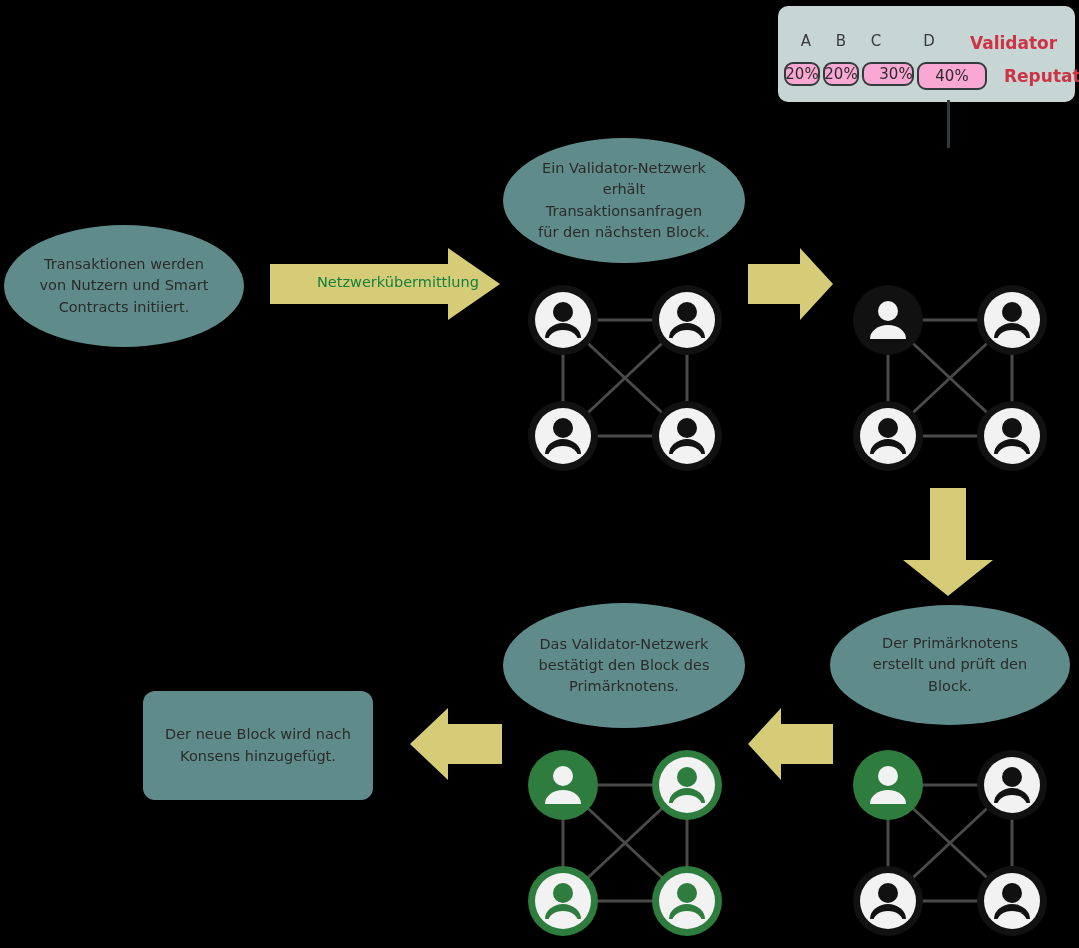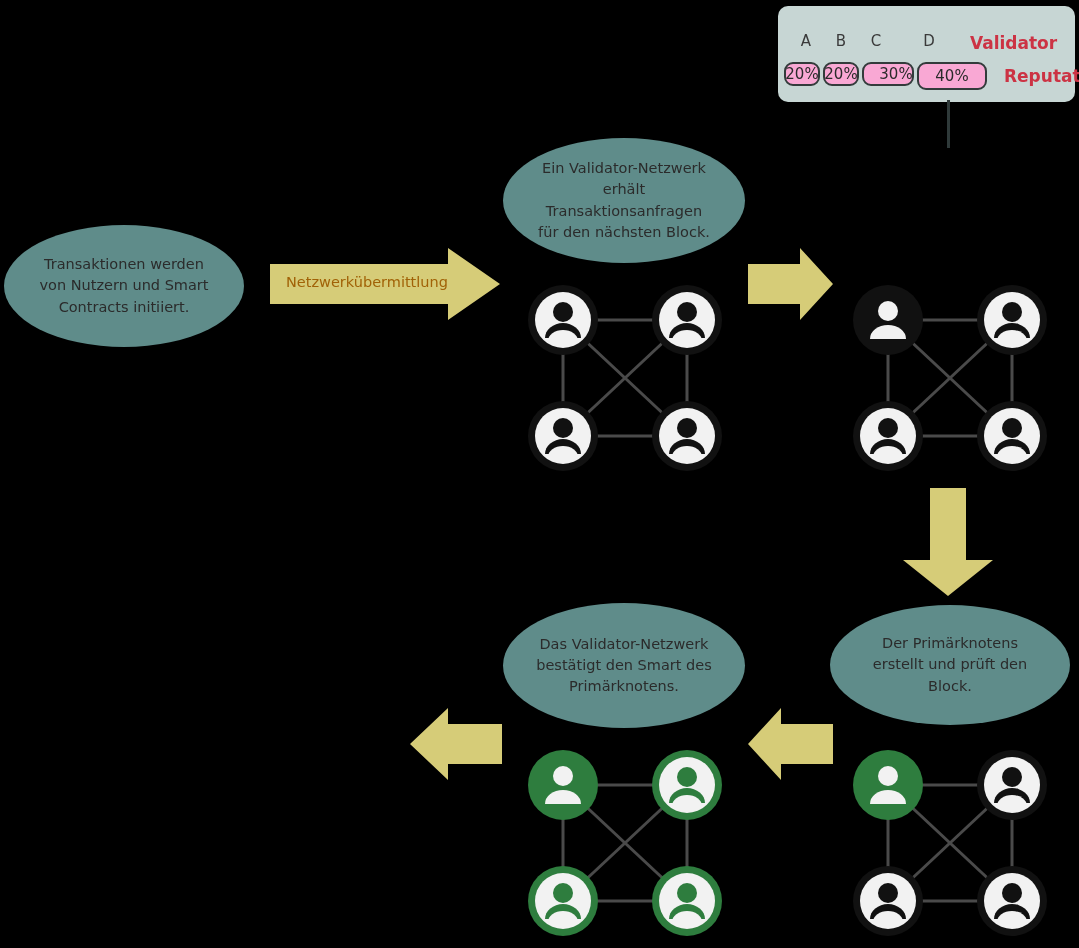--- a/index.html
+++ b/index.html
@@ -49,23 +49,24 @@
     line-height: 1.5;
     padding: 0 14px;
     box-sizing: border-box;
     white-space: pre-line;
   }
 
   
   .arrow-wrap { position: absolute; }
   .arrow-label {
     position: absolute;
-    color: #a16207;
+    color: #15803d;
     font-size: 14.5px;
     white-space: nowrap;
+    margin-left: 31px;
   }
 
   
   .rep-panel {
     position: absolute;
     background: #c7d6d4;
     border-radius: 10px;
     box-sizing: border-box;
   }
   .rep-letter {
@@ -277,21 +278,21 @@
     </svg>
   </div>
 
   <div class="arrow-wrap" style="left:748px; top:708px; width:85px; height:72px;">
     <svg width="85" height="72" viewBox="0 0 85 72">
       <polygon points="85,16 33,16 33,0 0,36 33,72 33,56 85,56" fill="#d6cc78"></polygon>
     </svg>
   </div>
 
   <div class="ellipse" style="left:503px; top:603px; width:242px; height:125px;">Das Validator-Netzwerk
-bestätigt den Smart des
+bestätigt den Block des
 Primärknotens.</div>
 
   <div class="network" style="left:525px; top:748px; width:205px; height:195px;">
     <svg width="205" height="195" viewBox="0 0 205 195">
       <g stroke="#4a4a4a" stroke-width="3" fill="none">
         <line x1="38" y1="37" x2="162" y2="37"></line>
         <line x1="38" y1="37" x2="38" y2="153"></line>
         <line x1="162" y1="37" x2="162" y2="153"></line>
         <line x1="38" y1="153" x2="162" y2="153"></line>
         <line x1="38" y1="37" x2="162" y2="153"></line>
@@ -325,14 +326,16 @@
       </g>
     </svg>
   </div>
 
   <div class="arrow-wrap" style="left:410px; top:708px; width:92px; height:72px;">
     <svg width="92" height="72" viewBox="0 0 92 72">
       <polygon points="92,16 38,16 38,0 0,36 38,72 38,56 92,56" fill="#d6cc78"></polygon>
     </svg>
   </div>
 
+  <div class="roundbox" style="left:143px; top:691px; width:230px; height:109px;">Der neue Block wird nach
+Konsens hinzugefügt.</div>
 
 </div>
 
 </body></html>

